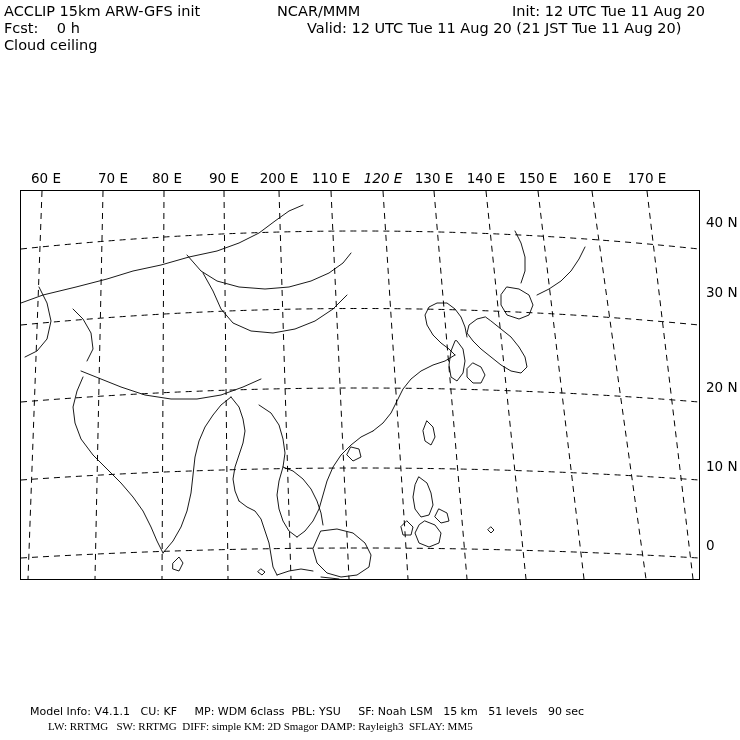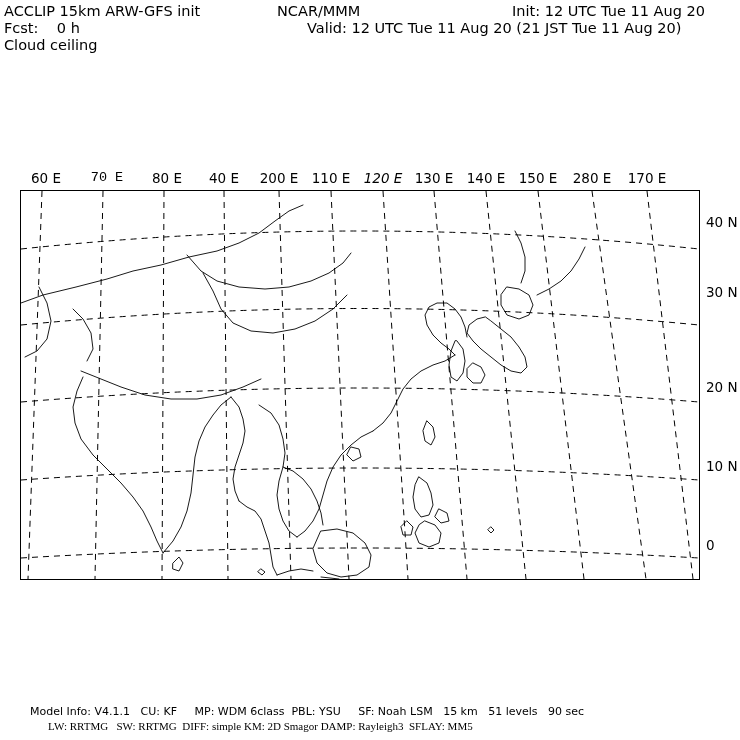--- a/index.html
+++ b/index.html
@@ -177,30 +177,30 @@
       <path d="M 300,386 L 318,388"></path>
 
       <path d="M 470,336 L 473,339 L 470,342 L 467,339 Z"></path>
       <path d="M 240,378 L 244,381 L 241,384 L 237,381 Z"></path>
     </g>
   </svg>
 </div>
 
 <div id="lon-labels">
     <div class="abs lon-label" style="left: 46px;">60 E</div>
-    <div class="abs lon-label" style="left: 107px; font-family: Liberation Mono, monospace;">70 E</div>
+    <div class="abs lon-label" style="left: 113px;">70 E</div>
     <div class="abs lon-label" style="left: 167px;">80 E</div>
-    <div class="abs lon-label" style="left: 224px;">40 E</div>
+    <div class="abs lon-label" style="left: 224px;">90 E</div>
     <div class="abs lon-label" style="left: 279px;">200 E</div>
     <div class="abs lon-label" style="left: 331px;">110 E</div>
     <div class="abs lon-label" style="left: 383px; font-style: italic;">120 E</div>
     <div class="abs lon-label" style="left: 434px;">130 E</div>
     <div class="abs lon-label" style="left: 486px;">140 E</div>
     <div class="abs lon-label" style="left: 538px;">150 E</div>
-    <div class="abs lon-label" style="left: 592px;">280 E</div>
+    <div class="abs lon-label" style="left: 592px;">160 E</div>
     <div class="abs lon-label" style="left: 647px;">170 E</div>
   </div>
 <div id="lat-labels">
     <div class="abs lat-label" style="top: 222px;">40 N</div>
     <div class="abs lat-label" style="top: 292px;">30 N</div>
     <div class="abs lat-label" style="top: 387px;">20 N</div>
     <div class="abs lat-label" style="top: 466px;">10 N</div>
     <div class="abs lat-label" style="top: 545px;">0</div>
   </div>
 

